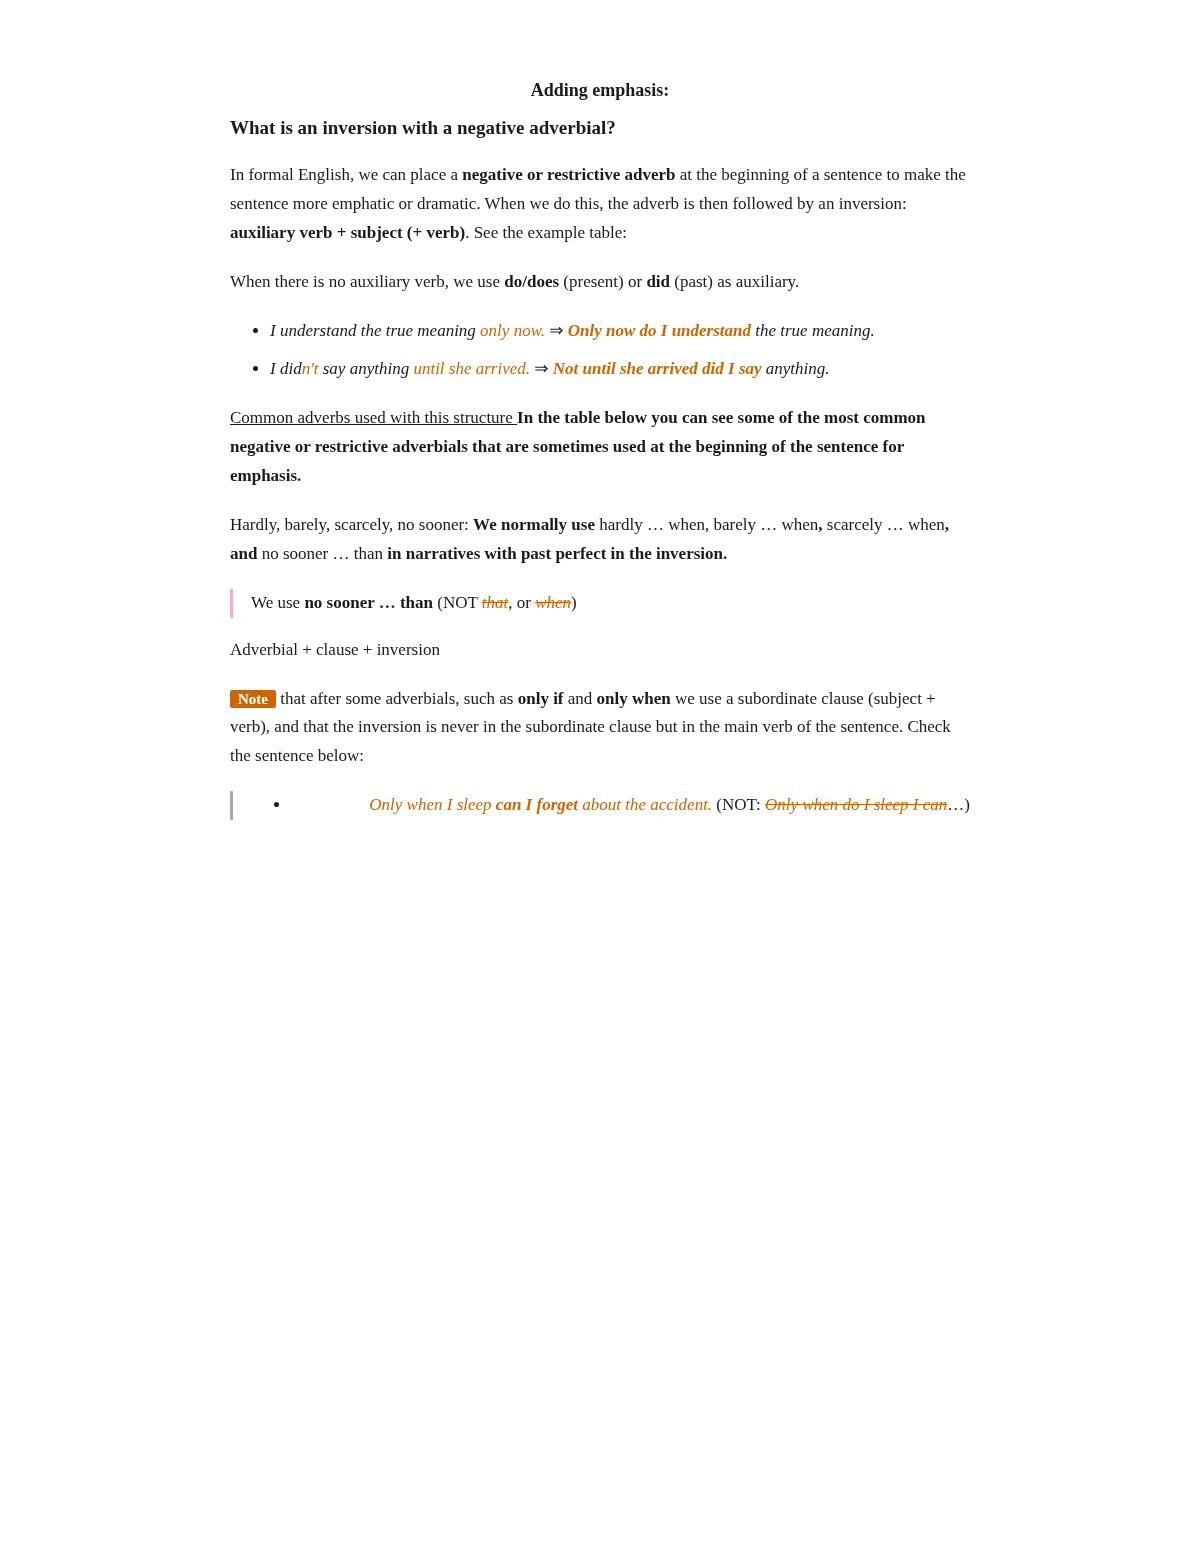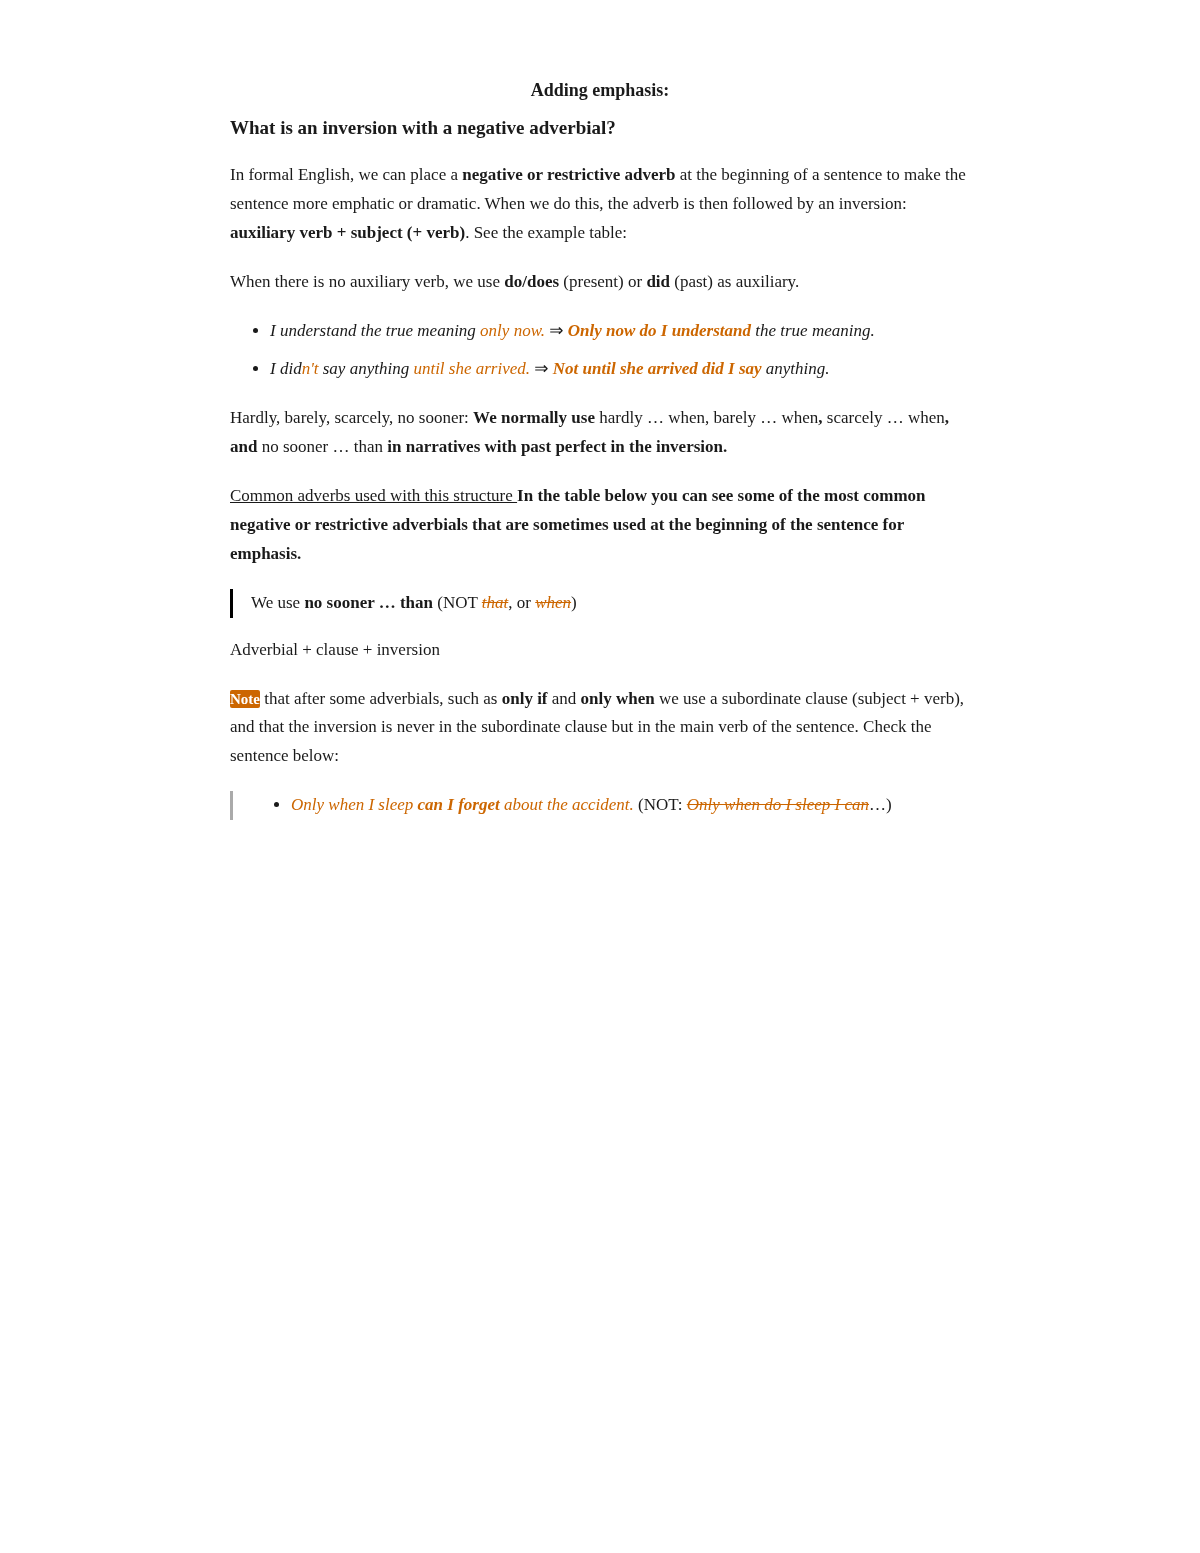--- a/index.html
+++ b/index.html
@@ -67,32 +67,32 @@
     .bold {
       font-weight: bold;
       font-style: normal;
     }
 
     .underline-section {
       text-decoration: underline;
     }
 
     .blockquote-bar {
-      border-left: 3px solid #000000;
+      border-left: 3px solid #f9a8d4;
       padding-left: 18px;
       margin: 18px 0 18px 0;
       line-height: 1.7;
     }
 
     .note-badge {
       background-color: #cc6600;
       color: white;
       font-weight: bold;
       font-size: 15px;
-      padding: 1px 0;
+      padding: 1px 8px;
       border-radius: 2px;
       display: inline;
       font-style: normal;
     }
 
     .strikethrough {
       text-decoration: line-through;
       color: #cc6600;
       font-style: italic;
     }
@@ -103,20 +103,21 @@
     }
 
     .normal-text {
       font-style: normal;
     }
 
     .blockquote-bar-left {
       border-left: 3px solid #aaa;
       padding-left: 18px;
       margin: 18px 0 28px 0;
+      text-align: right;
     }
   </style>
 </head>
 <body>
 
 <div class="page">
 
   <div class="page-title">Adding emphasis:</div>
 
   <div class="section-heading">What is an inversion with a negative adverbial?</div>
@@ -133,25 +134,25 @@
   <ul class="bullet-list">
     <li>
       <span>I understand the true meaning </span><span class="orange">only now.</span><span class="arrow normal-text"> ⇒ </span><span class="orange-bold">Only now</span><span class="orange-bold"> do I understand</span><span> the true meaning.</span>
     </li>
     <li>
       <span>I did</span><span class="orange">n't</span><span> say anything </span><span class="orange">until she arrived.</span><span class="arrow normal-text"> ⇒ </span><span class="orange-bold">Not until she arrived</span><span class="orange-bold"> did I say</span><span> anything.</span>
     </li>
   </ul>
 
   <p class="paragraph">
-    <span>Hardly, barely, scarcely, no sooner: </span><span class="bold">We normally use</span><span> hardly … when, barely … when</span><span class="bold">,</span> scarcely … when<span class="bold">, and</span> no sooner … than <span class="bold">in narratives with past perfect in the inversion.</span>
+    <span class="underline-section">Common adverbs used with this structure </span><span class="bold">In the table below you can see some of the most common negative or restrictive adverbials that are sometimes used at the beginning of the sentence for emphasis.</span>
   </p>
 
   <p class="paragraph">
-    <span class="underline-section">Common adverbs used with this structure </span><span class="bold">In the table below you can see some of the most common negative or restrictive adverbials that are sometimes used at the beginning of the sentence for emphasis.</span>
+    <span>Hardly, barely, scarcely, no sooner: </span><span class="bold">We normally use</span><span> hardly … when, barely … when</span><span class="bold">,</span> scarcely … when<span class="bold">, and</span> no sooner … than <span class="bold">in narratives with past perfect in the inversion.</span>
   </p>
 
   <div class="blockquote-bar">
     <p>
       <span>We use </span><span class="bold">no sooner … than</span><span> (NOT </span><span class="strikethrough">that</span><span>, or </span><span class="strikethrough">when</span><span>)</span>
     </p>
   </div>
 
   <p class="paragraph">Adverbial + clause + inversion</p>
 

